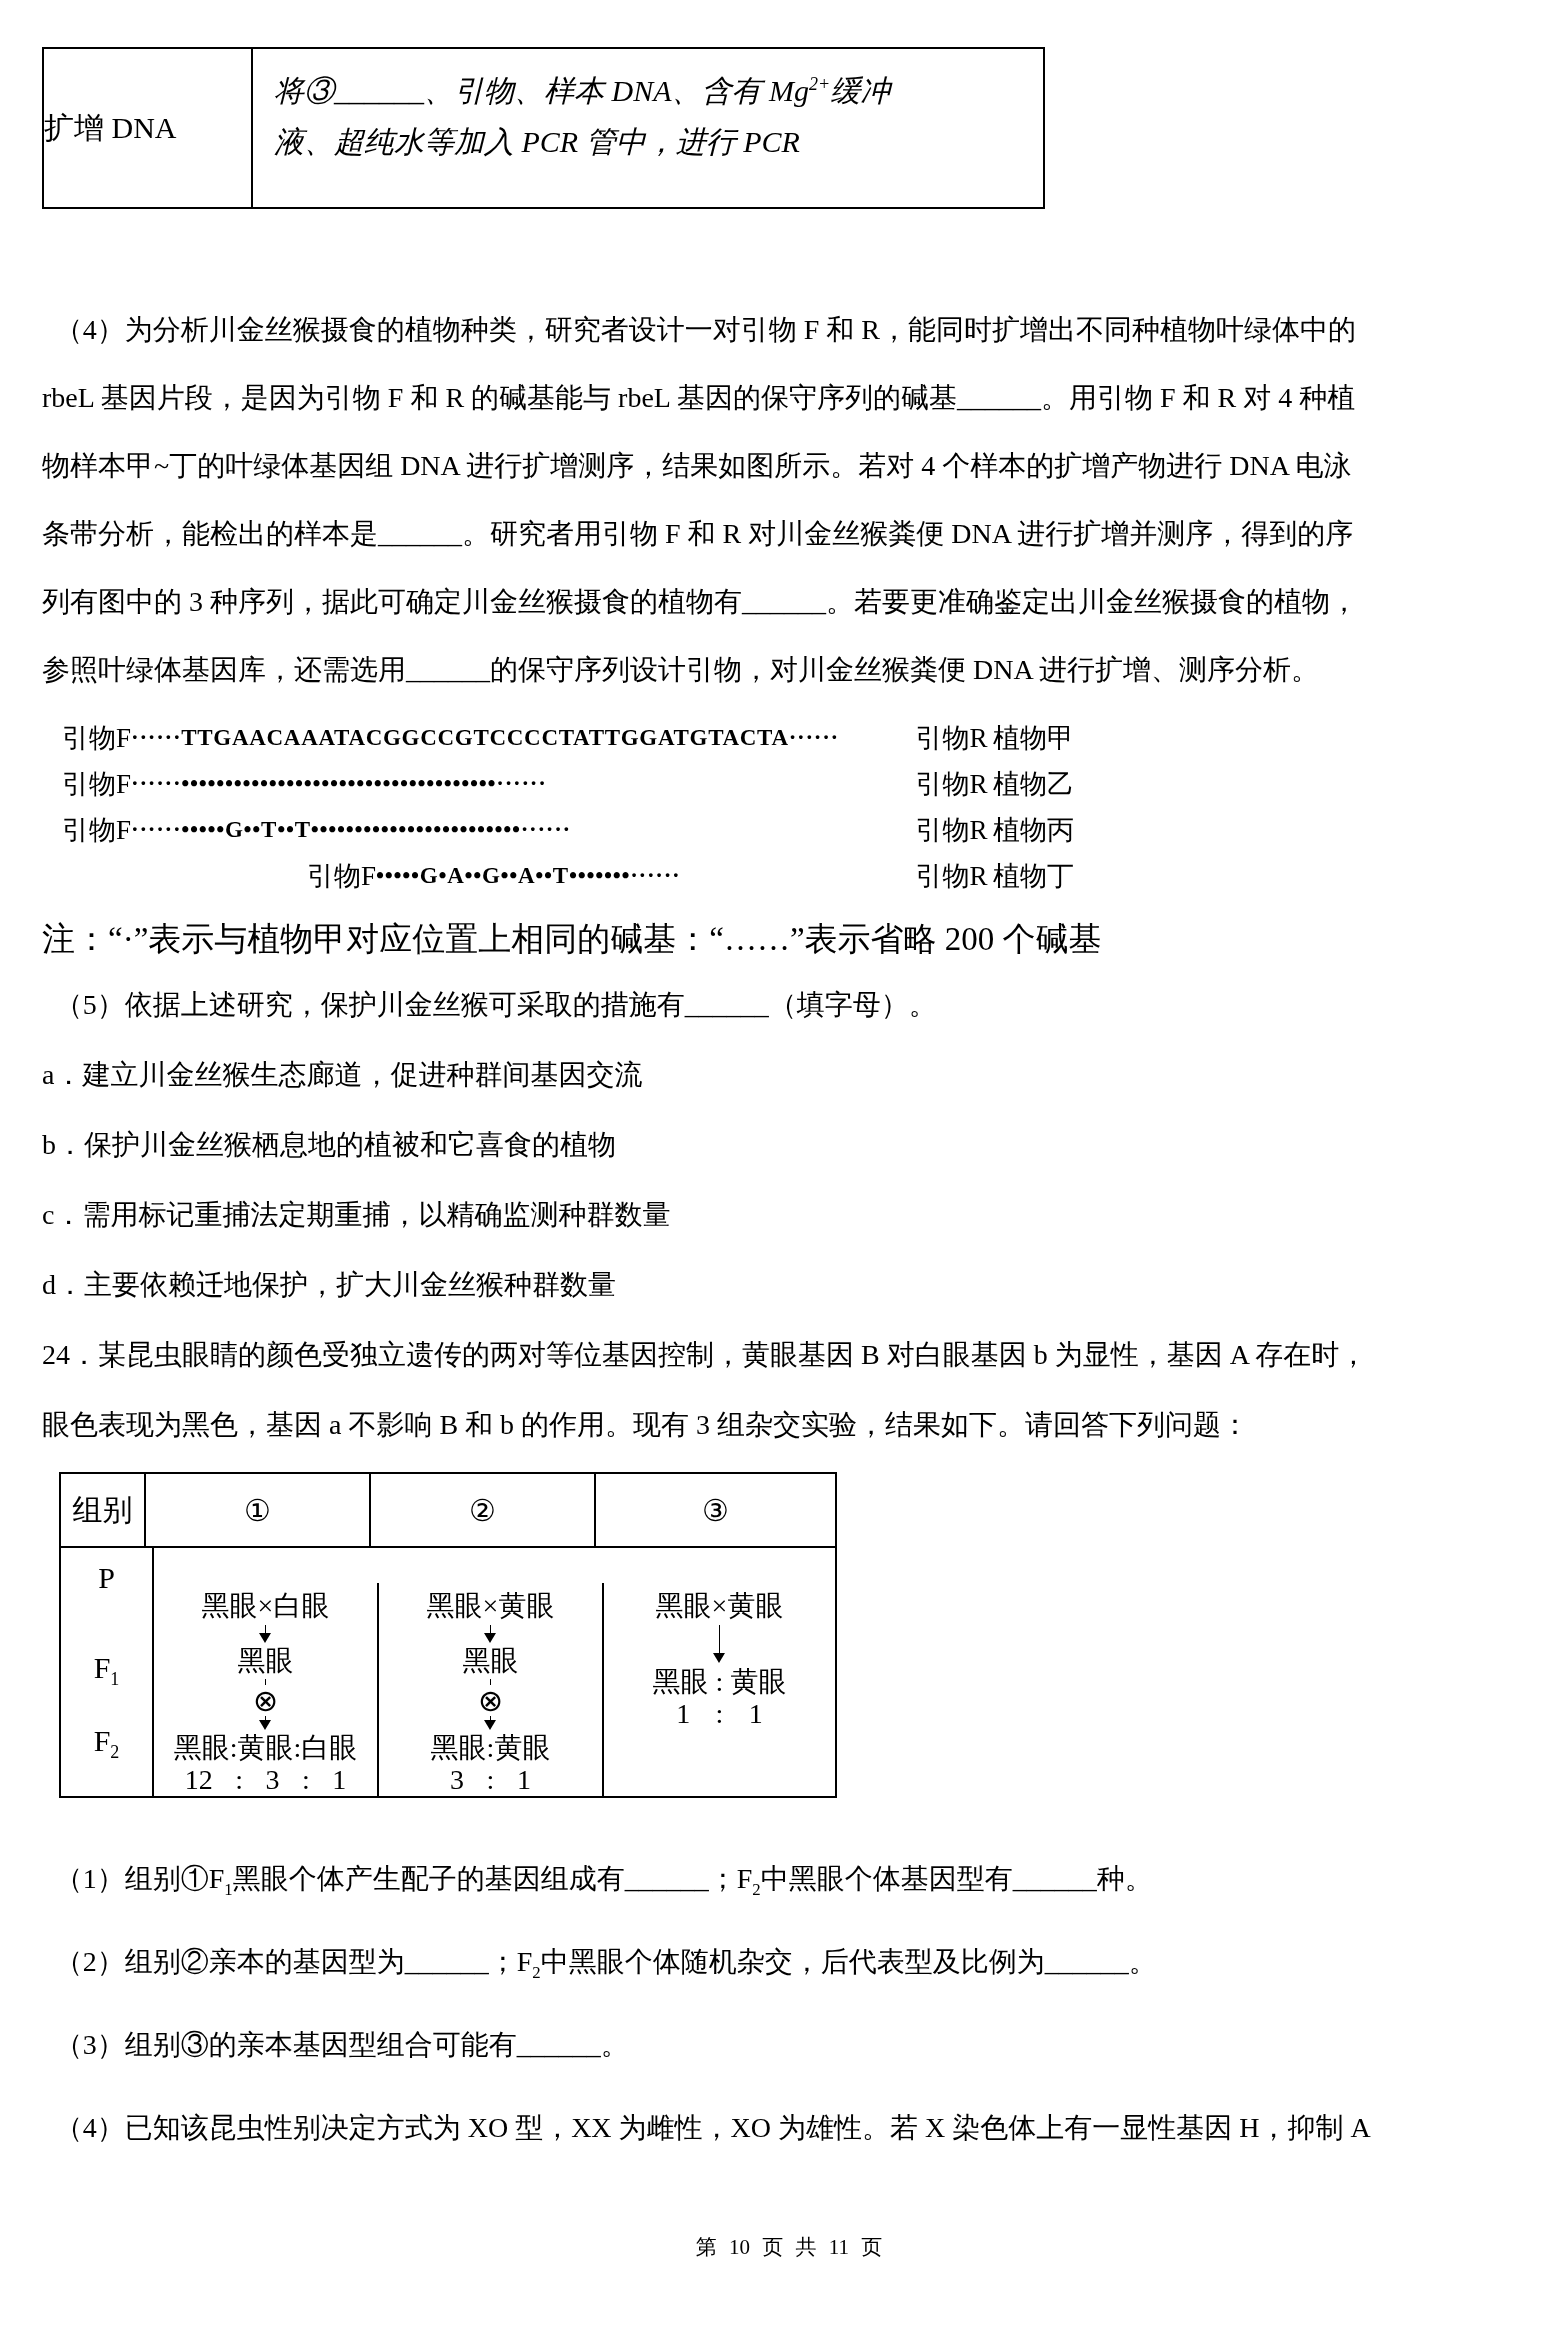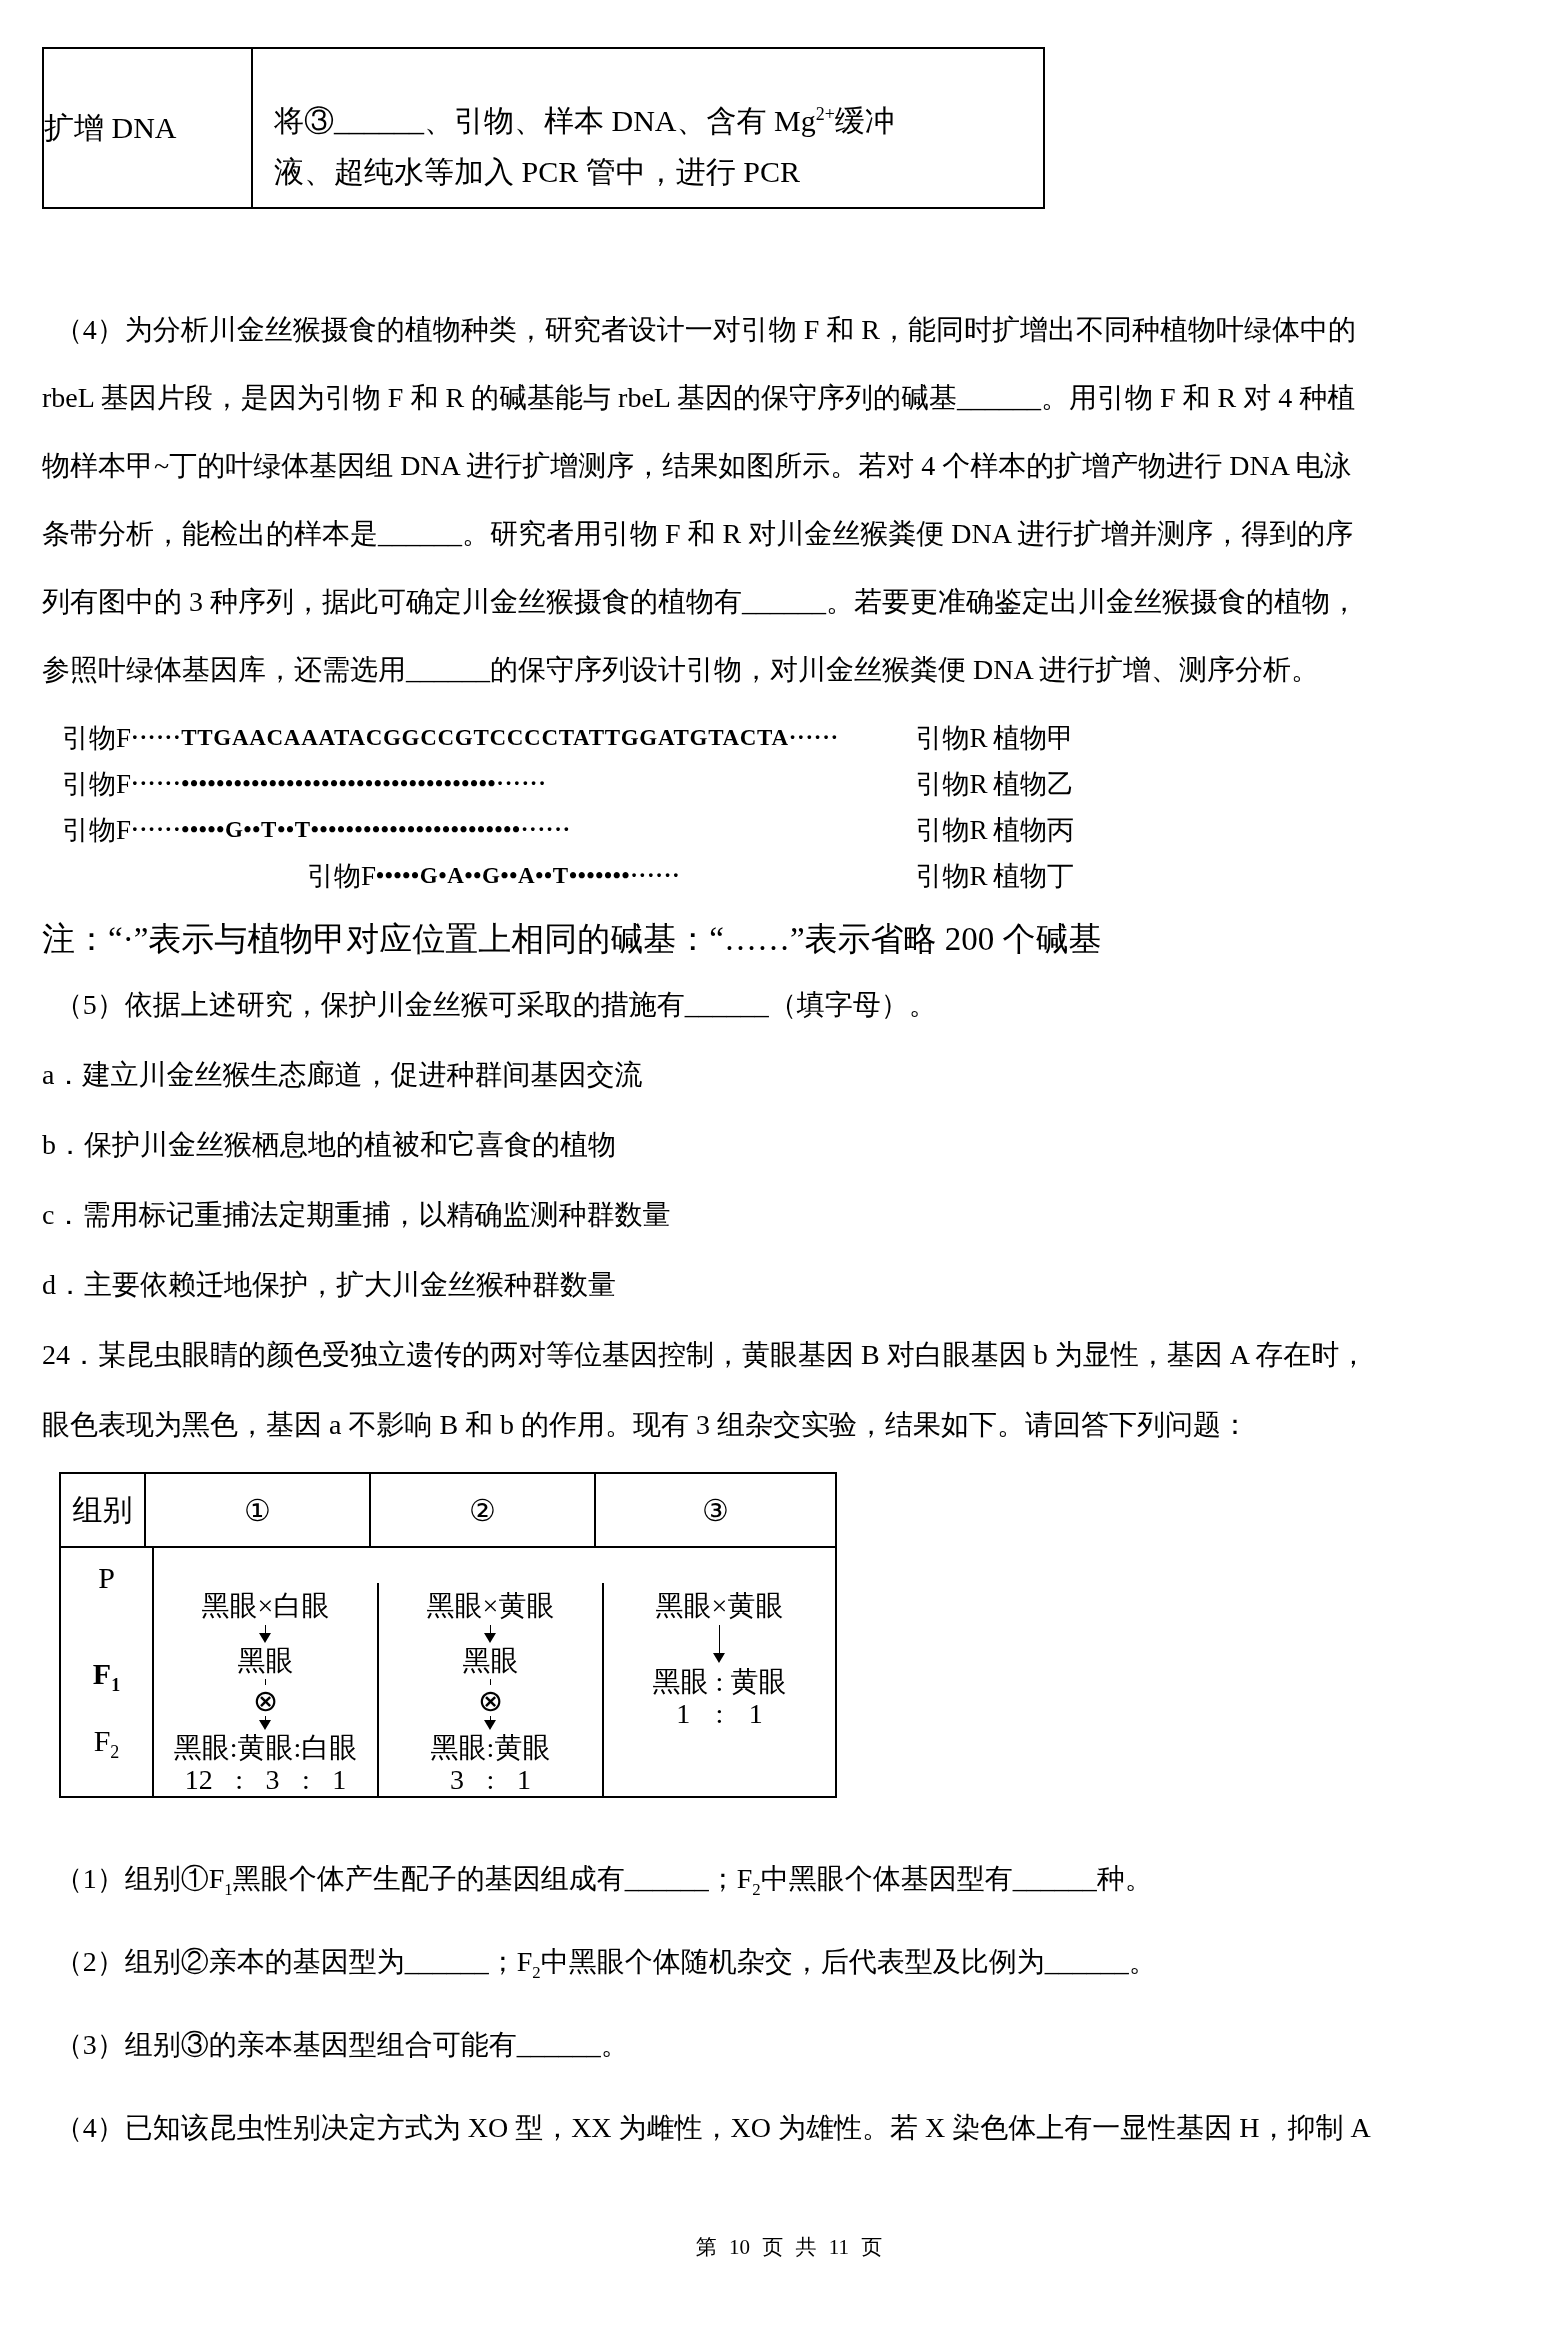--- a/index.html
+++ b/index.html
@@ -9,21 +9,21 @@
     background:#ffffff;
     font-family:"Liberation Serif","DejaVu Serif",serif;
     color:#000;
     box-sizing:border-box;
     padding:0 42px;
     overflow:hidden;
   }
   
   .pcr-table{margin-top:47px;width:1003px;height:162px;border:2.8px solid #000;display:flex;box-sizing:border-box;}
   .pcr-left{width:207px;border-right:2.8px solid #000;display:flex;align-items:center;font-size:30px;}
-  .pcr-right{flex:1;display:flex;flex-direction:column;justify-content:flex-end;padding:10px 7px 10px 21px;font-size:30px;}
+  .pcr-right{flex:1;display:flex;flex-direction:column;justify-content:flex-start;padding:10px 7px 10px 21px;font-size:30px;font-style:italic;}
   .pcr-line{white-space:nowrap;line-height:51px;}
   sup{font-size:60%;} sub{font-size:60%;}
   
   .para4{margin-top:87px;}
   .pline{height:68px;line-height:68px;font-size:28px;white-space:nowrap;}
   .indent{padding-left:12.7px;}
   
   .figure{margin-top:11.3px;margin-left:20px;}
   .fig-row{width:1012px;height:46px;display:flex;justify-content:space-between;align-items:center;white-space:nowrap;}
   .fig-row.fig-indent{padding-left:245px;box-sizing:border-box;width:1012px;}
@@ -38,21 +38,21 @@
   
   .gen-table{margin:12.7px 0 0 17px;width:778px;border:2.8px solid #000;box-sizing:border-box;}
   .gt-header{display:flex;border-bottom:2.8px solid #000;height:72px;}
   .gt-h{display:flex;align-items:center;justify-content:center;font-size:30px;box-sizing:border-box;}
   .gt-c0{width:85px;border-right:2.1px solid #000;}
   .gt-c{width:225px;border-right:2.1px solid #000;}
   .gt-clast{flex:1;border-right:none;}
   .gt-body{display:flex;height:248px;}
   .gt-labels{width:93px;border-right:2.1px solid #000;position:relative;font-size:30px;box-sizing:border-box;}
   .gt-lbl{position:absolute;left:0;width:100%;text-align:center;}
-  .lbl-p{top:12.7px;} .lbl-f1{top:109px;font-weight:bold;} .lbl-f2{top:176px;}
+  .lbl-p{top:12.7px;} .lbl-f1{top:103px;} .lbl-f2{top:176px;}
   .gt-col{width:225px;border-right:2.1px solid #000;display:flex;flex-direction:column;align-items:center;padding-top:7px;font-size:28px;box-sizing:border-box;margin-top:35px;}
   .gt-collast{flex:1;border-right:none;}
   .cell-text{height:32px;line-height:32px;white-space:nowrap;}
   .arrow{position:relative;width:1.4px;background:#000;}
   .arrow::after{content:"";position:absolute;left:-5.6px;bottom:-2.8px;width:0;height:0;
     border-left:6.3px solid transparent;border-right:6.3px solid transparent;border-top:10.6px solid #000;}
   .arrow-p{height:35px;margin:2.8px 0 5.6px;}
   .vline{width:1.4px;height:14px;background:#000;margin-top:1.4px;}
   .self-sym{font-size:30px;line-height:31px;font-family:"DejaVu Sans",sans-serif;}
   .arrow-f{height:27px;margin-bottom:5.6px;}

